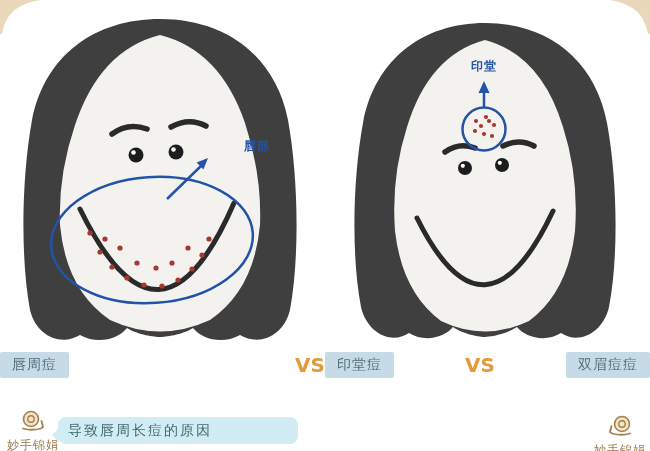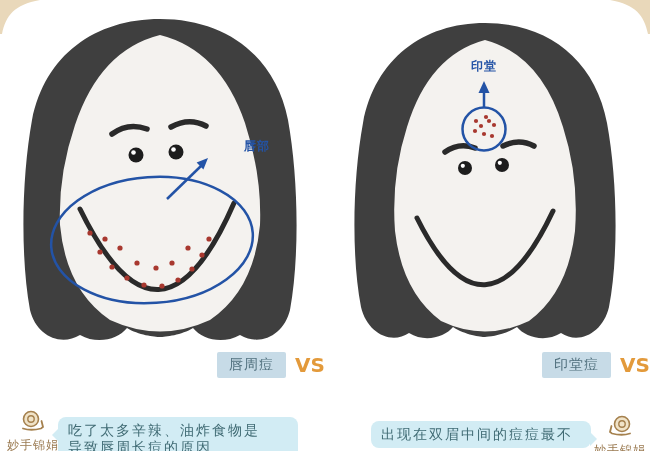--- a/index.html
+++ b/index.html
@@ -15,21 +15,21 @@
   .brow  { stroke-width:5.5; }
   .smile { stroke-width:5; }
   .eye   { fill:#1d1d1d; }
   .eye-hl{ fill:#ffffff; }
   .blue-line { stroke:var(--annotation-blue,#2353a6); fill:none; }
   .blue-fill { fill:var(--annotation-blue,#2353a6); }
   .dot   { fill:var(--acne-red,#a8382f); }
   .annot { position:absolute; font-weight:bold; font-size:12px; letter-spacing:1px;
            color:var(--annotation-blue,#2353a6); }
   .caption { position:absolute; top:352px; left:0; width:100%;
-             display:flex; justify-content:flex-end; align-items:center; gap:9px; }
+             display:flex; justify-content:space-between; align-items:center; gap:9px; }
   .cap-box { background:var(--caption-box-bg,#c7dbe7); color:var(--caption-text,#51707e);
              font-size:14px; padding:4px 12px; letter-spacing:1px; border-radius:2px; }
   .vs { color:var(--vs-orange,#e39a3b); font-weight:bold; font-size:20px; }
   .bubble { position:absolute; background:var(--bubble-bg,#d2ecf4); border-radius:8px;
             padding:5px 10px; font-size:14px; line-height:17px;
             color:var(--bubble-text,#406b74); letter-spacing:2px; }
   .bubble::before { content:""; position:absolute; top:11px; border:7px solid transparent; }
   .bubble.tail-left::before  { left:-13px; border-right-color:var(--bubble-bg,#d2ecf4); }
   .bubble.tail-right::before { right:-13px; border-left-color:var(--bubble-bg,#d2ecf4); }
   .logo { position:absolute; width:56px; text-align:center; }
@@ -101,21 +101,20 @@
     <div class="logo" style="left:5px; top:408px;">
       <svg width="26" height="24" viewBox="0 0 26 24">
         <circle cx="11" cy="11" r="7.5" fill="#f0e3c8" stroke="#a5814e" stroke-width="1.6"></circle>
         <circle cx="11" cy="11" r="3.2" fill="none" stroke="#a5814e" stroke-width="1.4"></circle>
         <path d="M3,20.5 Q11,23 21,20.5 L23,19 L21.5,13" fill="none" stroke="#a5814e" stroke-width="1.8" stroke-linecap="round"></path>
       </svg>
       <div class="logo-text">妙手锦娟</div>
     </div>
 
     <div class="bubble tail-left" style="left:58px; top:417px; width:240px;">
-      <div>吃了太多辛辣、油炸食物是</div>
       <div>导致唇周长痘的原因</div>
     </div>
   </section>
 
   <section class="panel right">
     <svg class="face-svg" width="320" height="345" viewBox="0 0 320 345">
       <path class="hair" d="M160,18 C98,18 50,54 38,118 C28,172 26,250 36,302 C42,328 66,340 84,328
                C100,338 120,332 128,322 C140,330 156,332 160,332 C164,332 180,330 192,322
                C200,332 220,338 236,328 C254,340 278,328 284,302 C294,250 292,172 282,118
                C270,54 222,18 160,18 Z"></path>
@@ -143,26 +142,23 @@
         <line class="blue-line" x1="159" y1="103" x2="159" y2="88" stroke-width="2.5"></line>
         <polygon class="blue-fill" points="159,76 153.5,88 164.5,88"></polygon>
       </g>
     </svg>
 
     <div class="annot" style="left:127px; top:58px; width:64px; text-align:center;">印堂</div>
 
     <div class="caption">
       <span class="cap-box">印堂痘</span>
       <span class="vs">VS</span>
+      <span class="cap-box">双眉痘痘</span>
     </div>
 
-    <div class="bubble tail-right" style="left:46px; top:421px; width:220px;">
-      <div>出现在双眉中间的痘痘最不</div>
-      <div></div>
-    </div>
 
     <div class="logo" style="right:2px; top:413px;">
       <svg width="26" height="24" viewBox="0 0 26 24">
         <circle cx="15" cy="11" r="7.5" fill="#f0e3c8" stroke="#a5814e" stroke-width="1.6"></circle>
         <circle cx="15" cy="11" r="3.2" fill="none" stroke="#a5814e" stroke-width="1.4"></circle>
         <path d="M23,20.5 Q15,23 5,20.5 L3,19 L4.5,13" fill="none" stroke="#a5814e" stroke-width="1.8" stroke-linecap="round"></path>
       </svg>
       <div class="logo-text">妙手锦娟</div>
     </div>
   </section>

